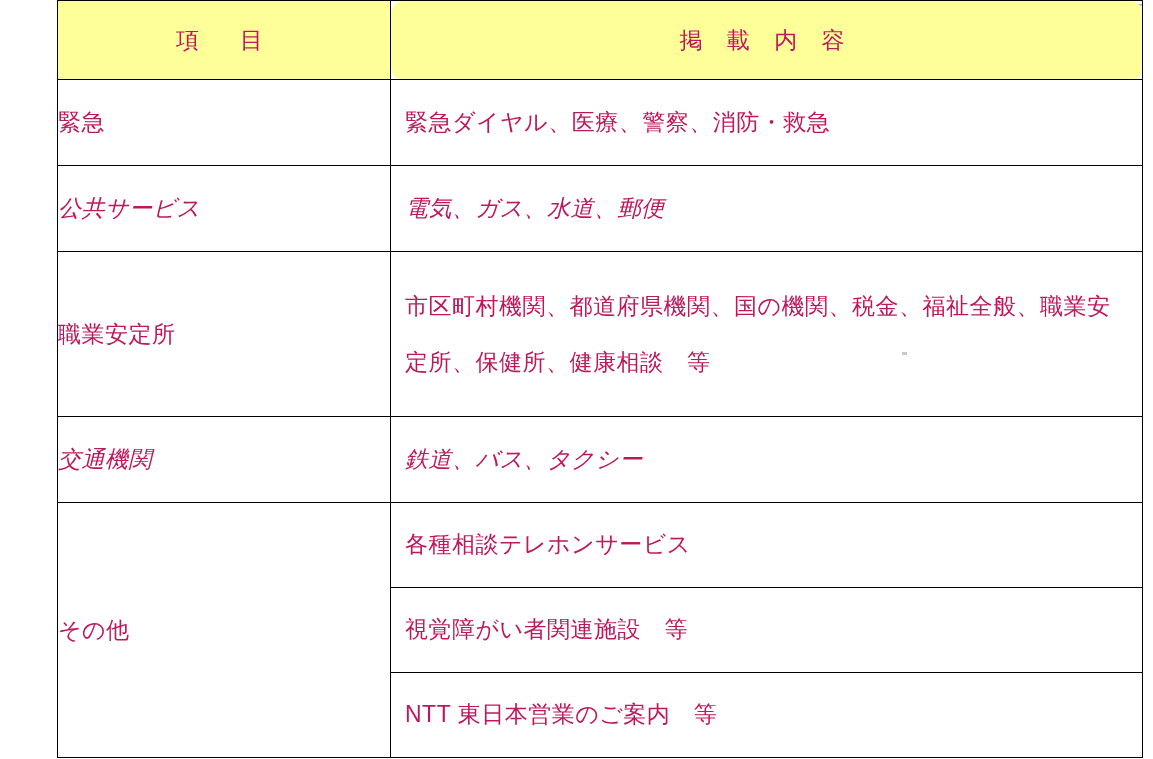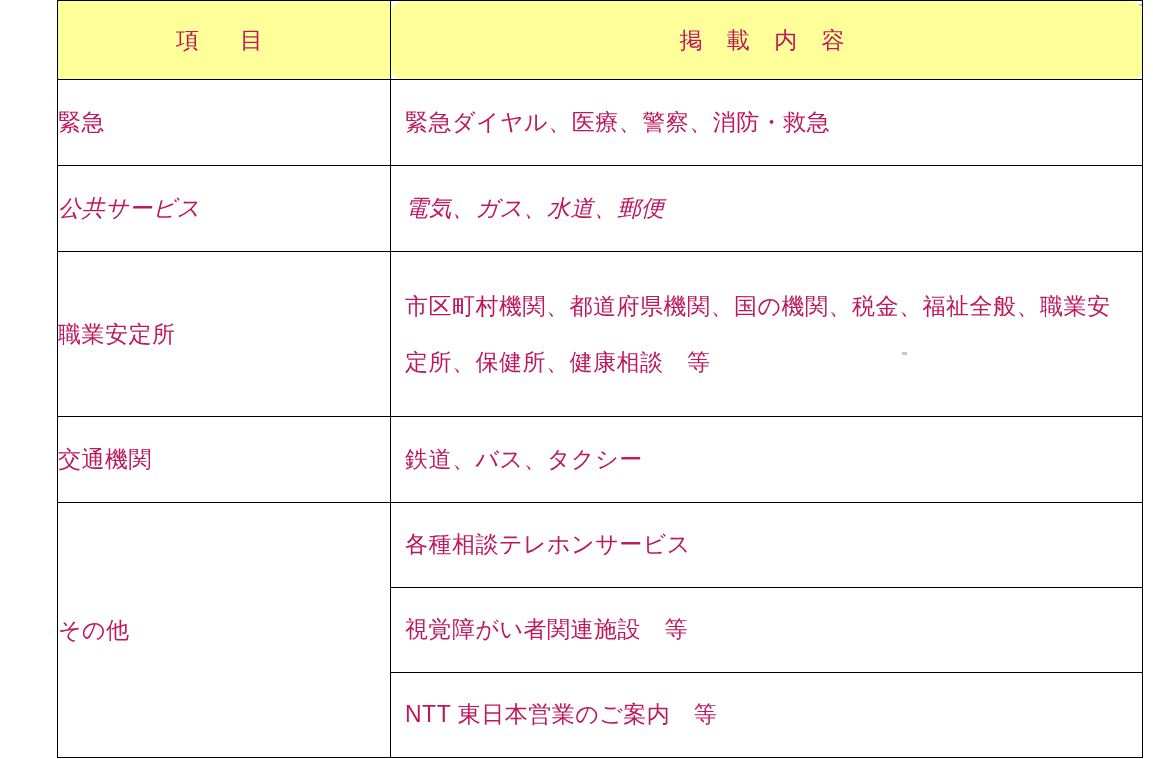--- a/index.html
+++ b/index.html
@@ -58,21 +58,21 @@
     padding: 0 14px;
     line-height: 1.9;
   }
   .item-label {
     display: block;
     text-align: left;
   }
   .r-emergency td { height: 85px; }
   .r-public td { height: 85px; font-style: italic; }
   .r-admin td { height: 164px; margin-left: 14px; }
-  .r-traffic td { height: 85px; }
+  .r-traffic td { height: 85px; font-style: italic; }
   .r-other-1 td { height: 84px; margin-top: 30px; }
   .r-other-2 td { height: 84px; }
   .r-other-3 td { height: 84px; }
   .desc-multiline {
     padding: 0 14px;
     line-height: 2.45;
   }
   .corner-mark {
     position: absolute;
     right: 10px;

